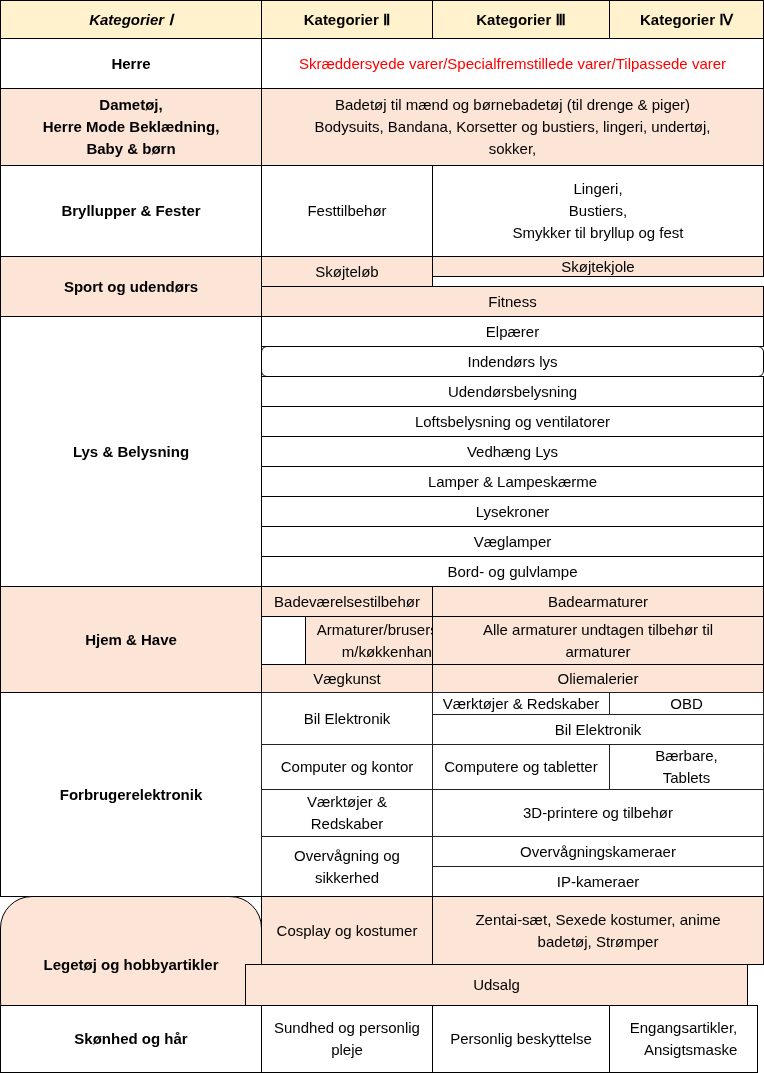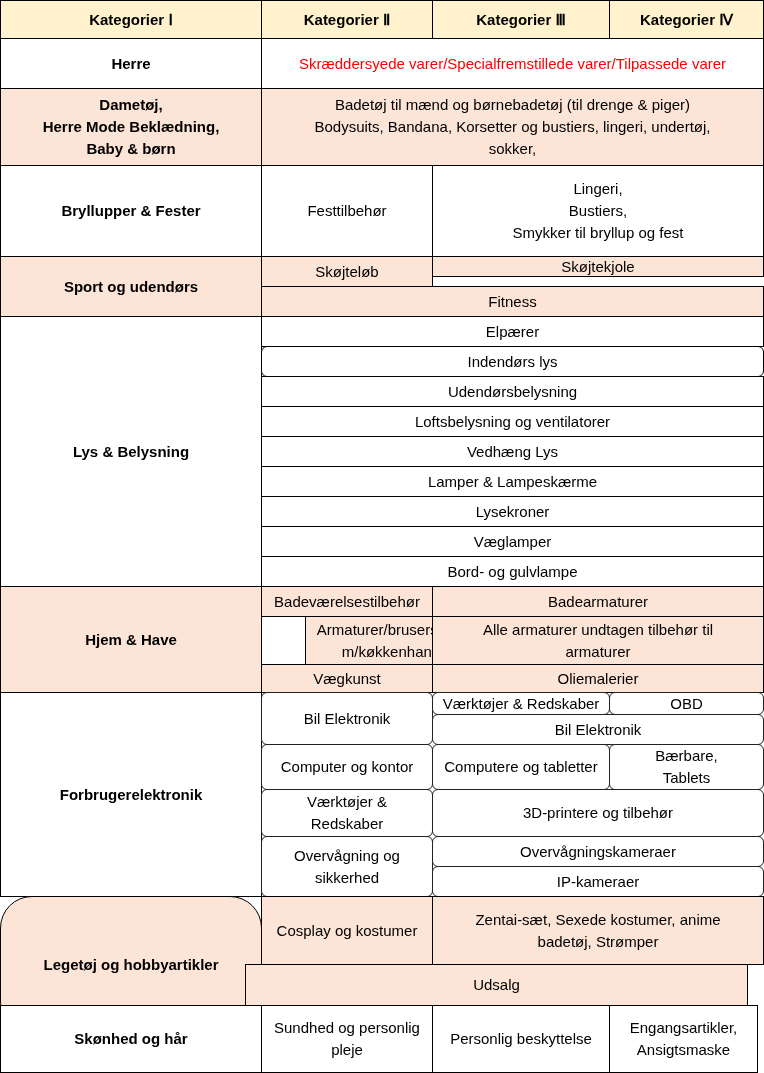--- a/index.html
+++ b/index.html
@@ -8,28 +8,28 @@
   #tbl { position:absolute; left:0; top:0; width:764px; height:1073px; }
   .cell { position:absolute; box-sizing:border-box; display:flex; align-items:center;
           justify-content:center; text-align:center; font-size:15px; line-height:22px;
           border:1px solid #000; margin:0; padding:0 3px; white-space:pre-line; }
   .thick { border-width:1.5px; }
   .hdr { background:#FFF2CC; font-weight:bold; font-size:15px; }
   .c1 { font-weight:bold; font-size:15px; }
   .pink { background:#FCE4D6; }
   .white { background:#FFFFFF; }
   .red { color:#FF0000; }
-  .thin { border-color:#222;border-radius:6px; }
+  .thin { border-color:#222; }
 </style>
 </head>
 <body>
 
 <div id="tbl">
 
-  <div class="cell thick hdr" style="left:0;top:0;width:262px;height:39px;">Kategorier Ⅰ</div>
+  <div class="cell thick hdr" style="left:0;top:0;width:262px;height:39px;font-style:italic;">Kategorier Ⅰ</div>
   <div class="cell thick hdr" style="left:261px;top:0;width:172px;height:39px;">Kategorier Ⅱ</div>
   <div class="cell thick hdr" style="left:432px;top:0;width:178px;height:39px;">Kategorier Ⅲ</div>
   <div class="cell thick hdr" style="left:609px;top:0;width:155px;height:39px;">Kategorier Ⅳ</div>
 
   <div class="cell thick c1 white" style="left:0;top:38px;width:262px;height:51px;">Herre</div>
   <div class="cell thick white red" style="left:261px;top:38px;width:503px;height:51px;">Skræddersyede varer/Specialfremstillede varer/Tilpassede varer</div>
 
   <div class="cell thick c1 pink" style="left:0;top:88px;width:262px;height:78px;">Dametøj,
 Herre Mode Beklædning,
 Baby &amp; børn</div>
@@ -89,16 +89,16 @@
   <div class="cell thick c1 pink" style="left:0;top:896px;width:262px;height:138px;border-radius:32px;">Legetøj og hobbyartikler</div>
   <div class="cell thick pink" style="left:261px;top:896px;width:172px;height:69px;">Cosplay og kostumer</div>
   <div class="cell thick pink" style="left:432px;top:896px;width:332px;height:69px;">Zentai-sæt, Sexede kostumer, anime
 badetøj, Strømper</div>
   <div class="cell thick pink" style="left:245px;top:964px;width:503px;height:42px;text-align:center;">Udsalg</div>
 
   <div class="cell thick c1 white" style="left:0;top:1005px;width:262px;height:68px;">Skønhed og hår</div>
   <div class="cell thick white" style="left:261px;top:1005px;width:172px;height:68px;">Sundhed og personlig
 pleje</div>
   <div class="cell thick white" style="left:432px;top:1005px;width:178px;height:68px;">Personlig beskyttelse</div>
-  <div class="cell thick white" style="left:609px;top:1005px;width:149px;height:68px;">Engangsartikler,
+  <div class="cell thick white" style="left:609px;top:1005px;width:149px;height:68px;text-align:right;">Engangsartikler,
 Ansigtsmaske</div>
 
 </div>
 
 </body></html>

